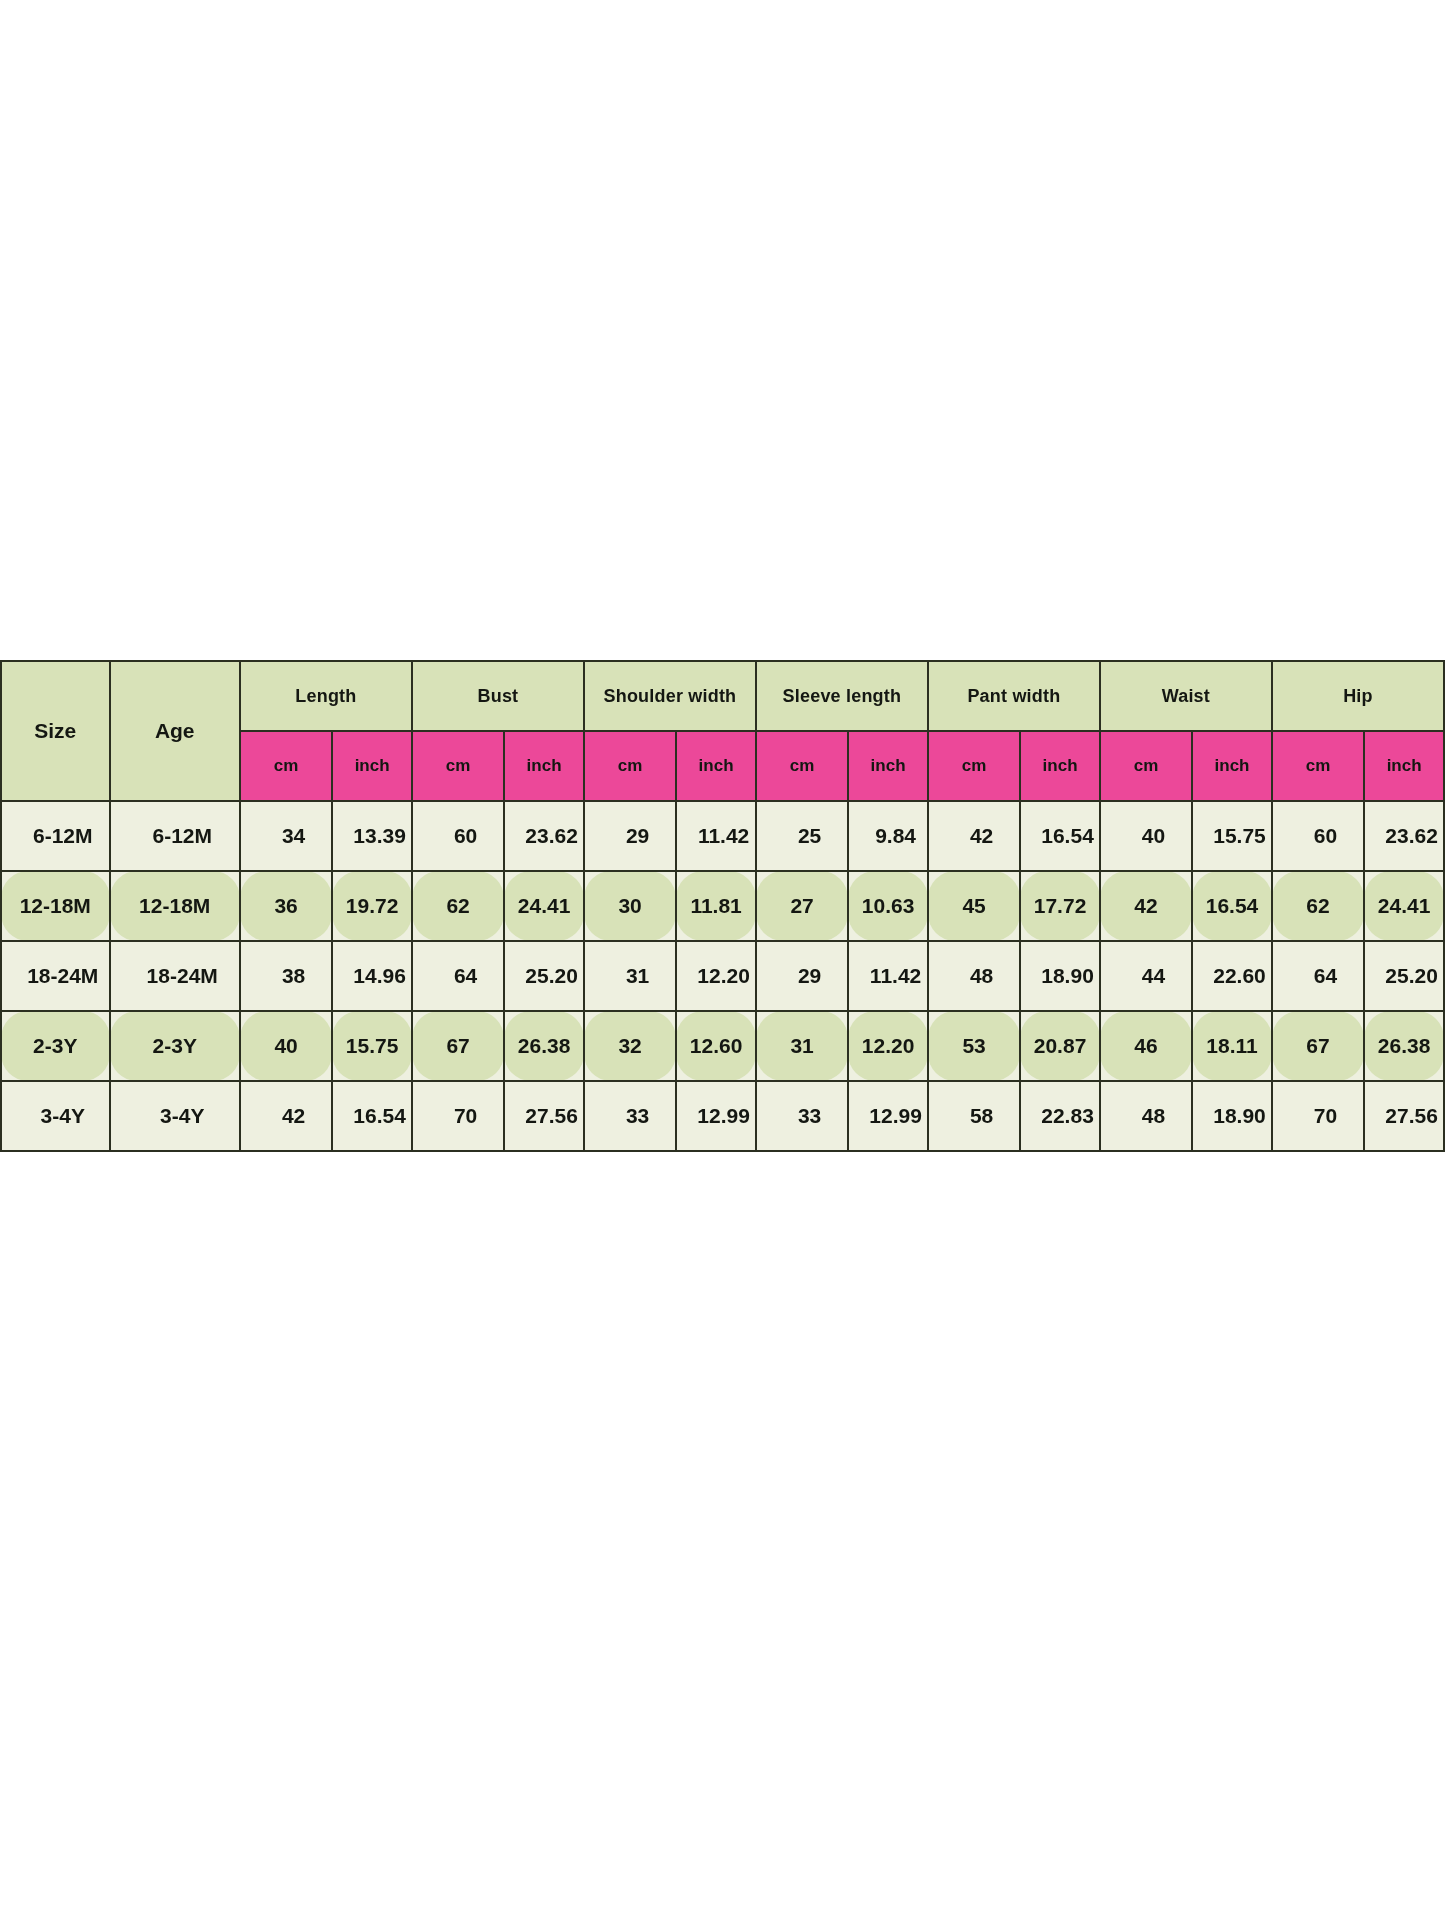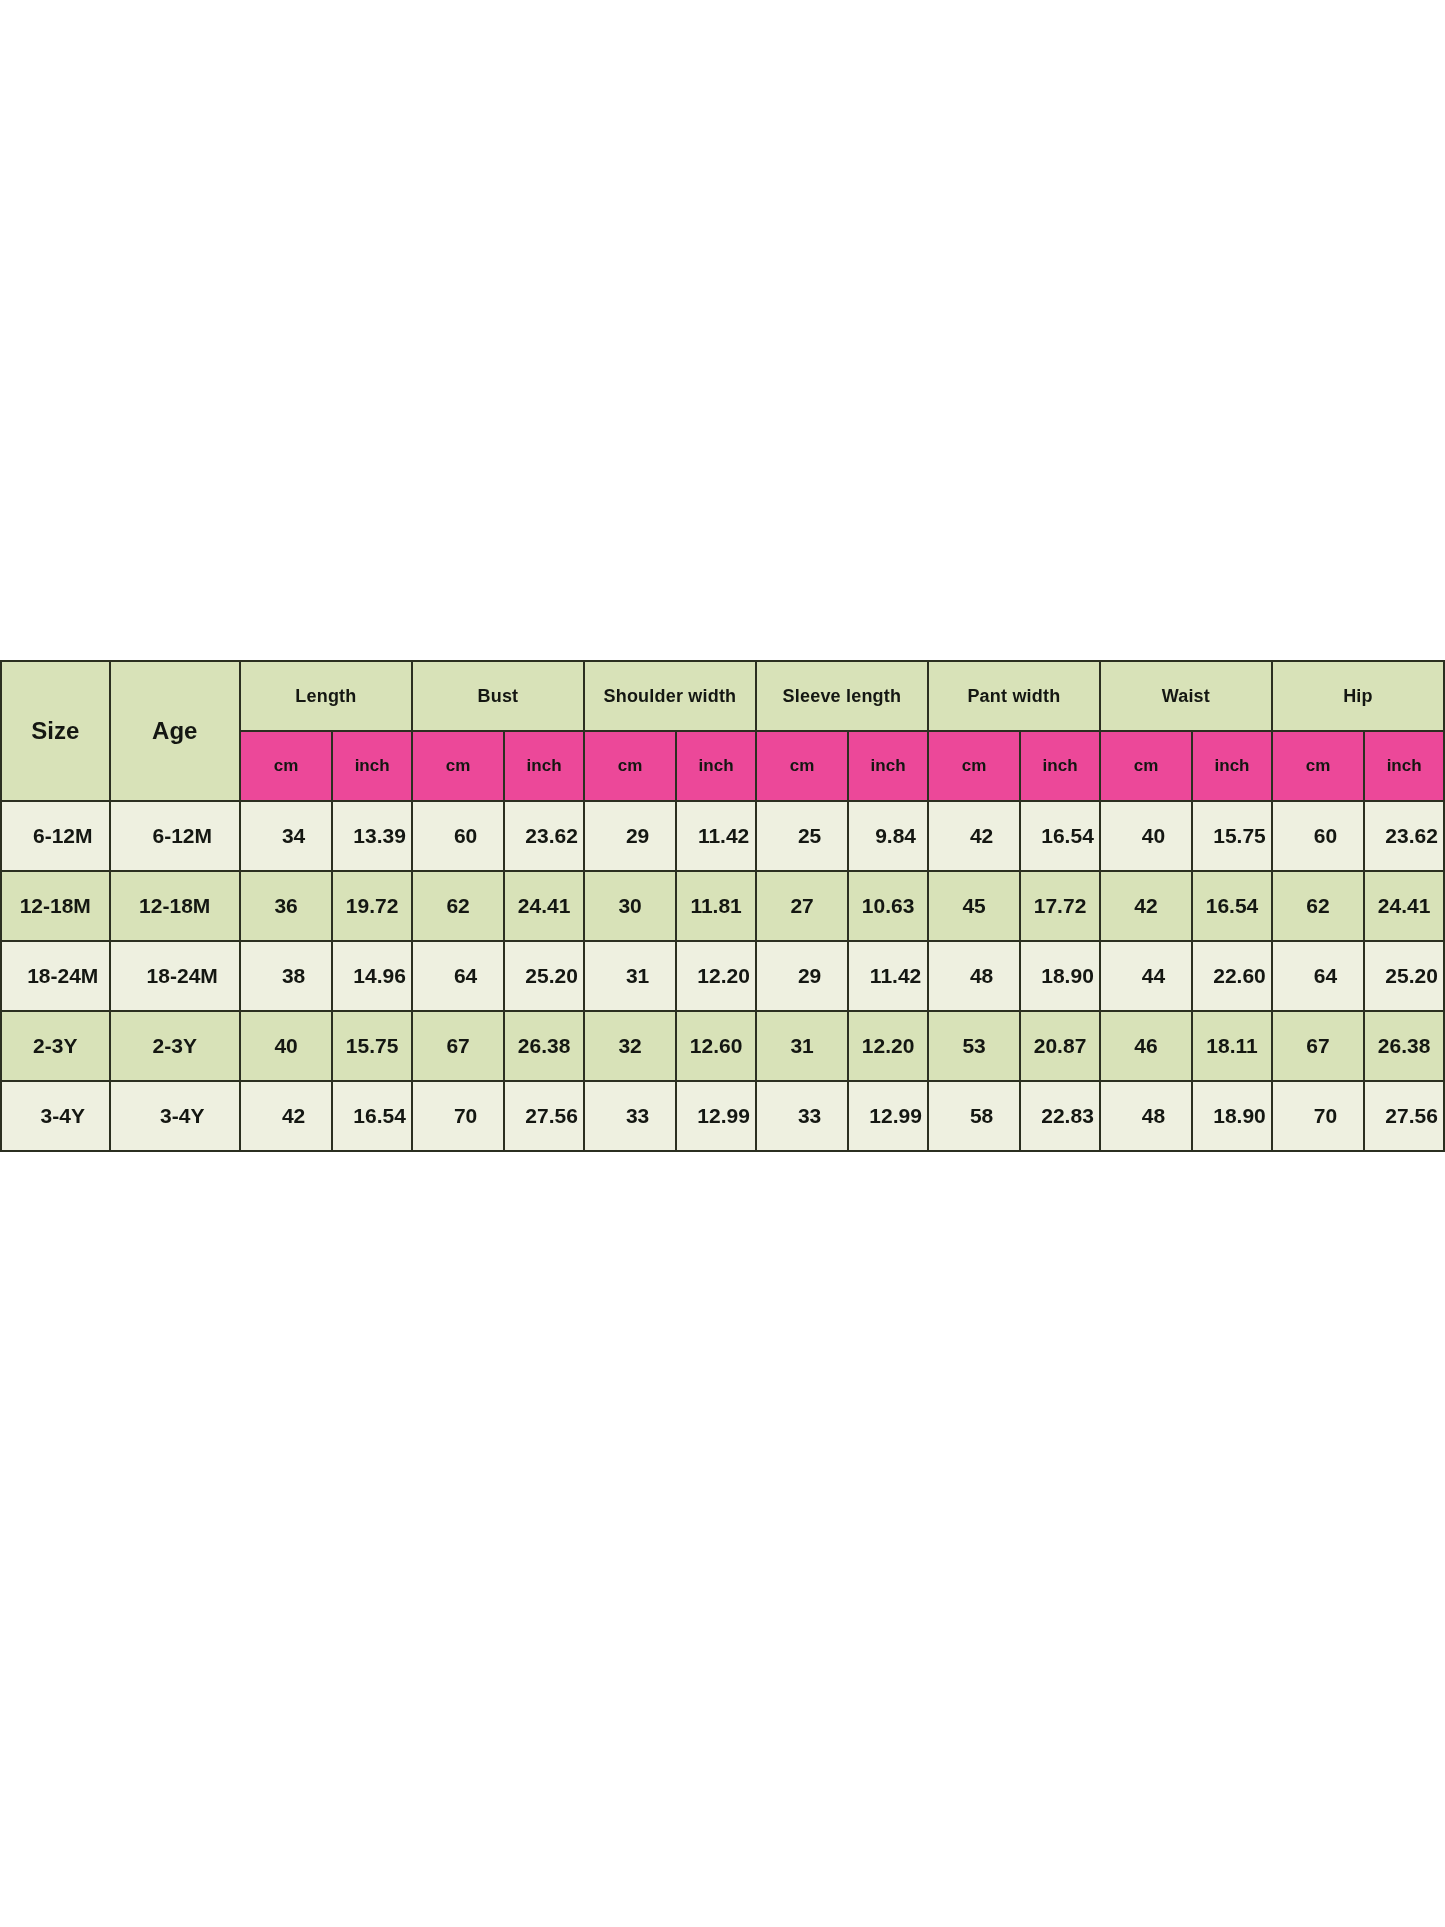--- a/index.html
+++ b/index.html
@@ -42,36 +42,37 @@
   
   th.group-head {
     background: #d8e2b8;
     height: 68px;
     font-size: 18px;
     letter-spacing: 0.2px;
   }
   th.corner-head {
     background: #d8e2b8;
     height: 136px;
-    font-size: 24px;
+    font-size: 21px;
   }
   th.unit-head {
     background: #ec4899;
     height: 68px;
     font-size: 17px;
     font-weight: bold;
   }
 
   
   tr.row-light td {
     background: #eef0e0;
     padding-left: 15px;
   }
   tr.row-dark td {
     background: #d8e2b8;
+    border-radius: 27px;
   }
   table.size-chart td {
     height: 68px;
     font-size: 21px;
   }
   td.size-cell, td.age-cell {
     font-size: 21px;
   }
 
   

